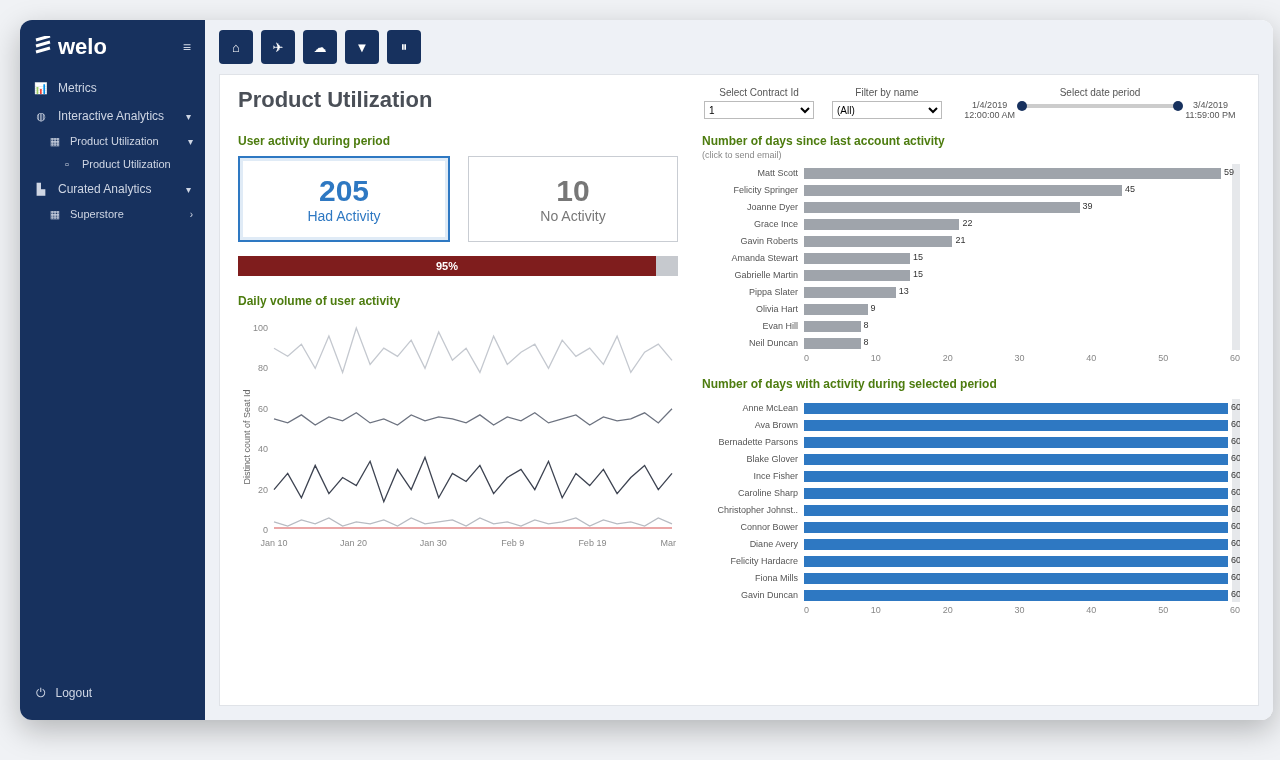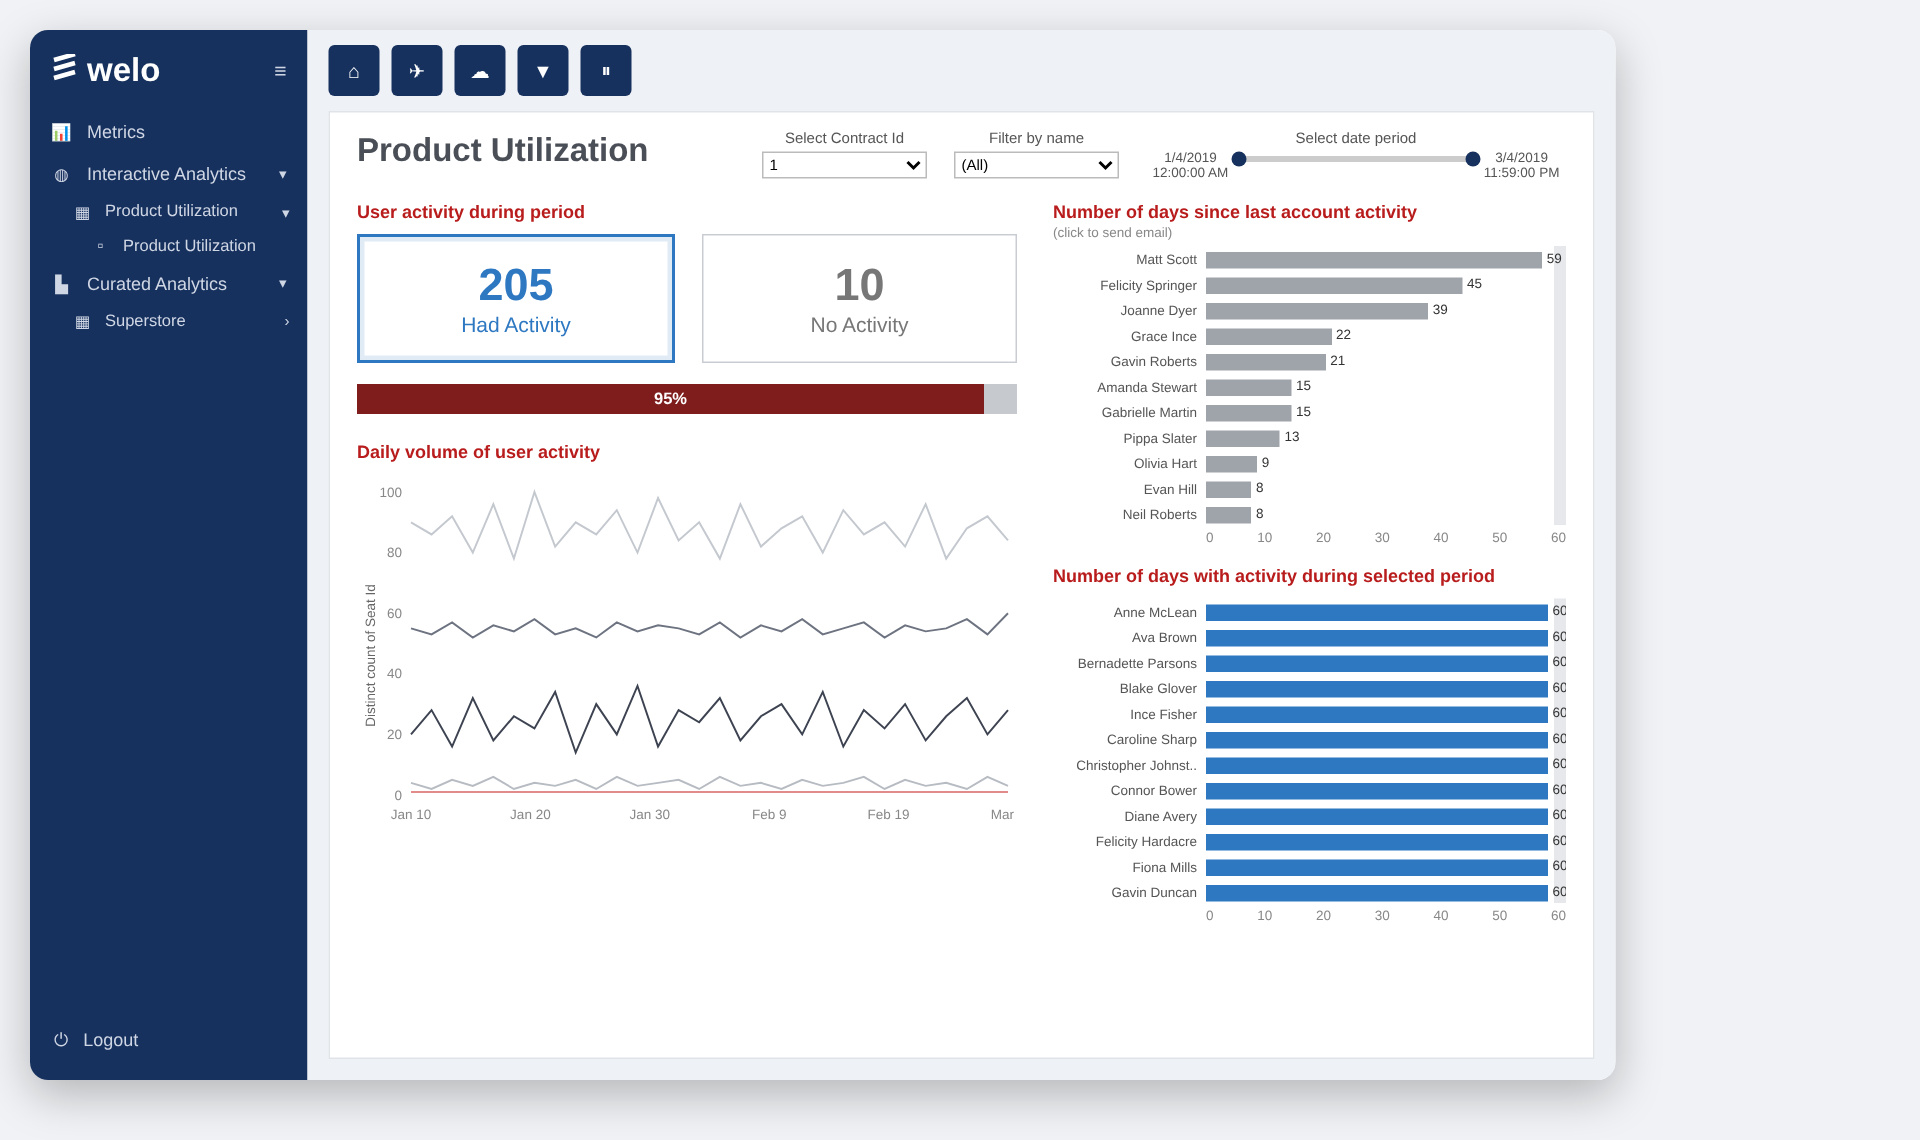--- a/index.html
+++ b/index.html
@@ -1,17 +1,17 @@
 <!DOCTYPE html>
 <html><head>
 <meta charset="utf-8">
 <style>
 * { box-sizing: border-box; margin: 0; padding: 0; font-family: Arial, Helvetica, sans-serif; }
 body { background: #f0f2f5; width: 1280px; height: 760px; overflow: hidden; }
-.app { display: flex; width: 1057px; height: 700px; margin: 20px; background: #fff; border-radius: 12px; box-shadow: 0 10px 30px rgba(0,0,0,0.25); overflow: hidden; }
+.app { display: flex; width: 1253px; height: 700px; margin: 20px; background: #fff; border-radius: 12px; box-shadow: 0 10px 30px rgba(0,0,0,0.25); overflow: hidden; }
 .sidebar { width: 185px; background: #17315e; color: #cfd6e4; display: flex; flex-direction: column; padding: 14px 0 10px 0; }
 .brand { display:flex; align-items:center; justify-content:space-between; padding:0 14px 14px 14px; }
 .brand-logo { display:flex; align-items:center; gap:6px; color:#fff; font-weight:700; font-size:22px; }
 .menu-icon { color:#cfd6e4; font-size:14px; }
 .nav { flex:1; }
 .nav-item { display:flex; align-items:center; gap:10px; padding:7px 14px; font-size:12px; cursor:pointer; }
 .nav-sub { padding-left: 28px; font-size: 11px; display:flex; align-items:center; justify-content:space-between; padding-right:12px; padding-top:5px; padding-bottom:5px;}
 .nav-sub2 { padding-left: 40px; }
 .chev { font-size:10px; }
 .nav-ic { width:14px; text-align:center; font-size:11px; }
@@ -27,21 +27,21 @@
 .filter label { margin-bottom:3px; text-align:center; }
 .filter select { font-size:10px; border:1px solid #bbb; background:#fff; height:18px; min-width:110px; }
 .date-range { display:flex; flex-direction:column; align-items:center; font-size:10px; color:#555;text-align:center; }
 .range-track { height:4px; background:#ccc; width:240px; position:relative; margin-top:4px; }
 .range-track::before, .range-track::after { content:''; position:absolute; width:10px; height:10px; background:#17315e; border-radius:50%; top:-3px; }
 .range-track::before { left:-2px; }
 .range-track::after { right:-2px; }
 .range-labels { display:flex; justify-content:space-between; width:280px; font-size:9px; margin-top:2px; }
 .content-grid { display:grid; grid-template-columns: 440px 1fr; gap:24px; flex:1; overflow:hidden; }
 .col { display:flex; flex-direction:column; }
-.section-title { font-size:12px; font-weight:600; color:#b91c1c; margin:8px 0; }
+.section-title { font-size:12px; font-weight:600; color:#4d7c0f; margin:8px 0; }
 .subhint { font-size:9px; color:#888; margin-top:-6px; margin-bottom:4px; }
 .cards { display:flex; gap:18px; }
 .card { flex:1; border:1px solid #c9cdd3; height:86px; display:flex; flex-direction:column; align-items:center; justify-content:center; }
 .card.active { border:2px solid #2e78c2; box-shadow:0 0 0 3px rgba(46,120,194,.15) inset; }
 .card-num { font-size:30px; font-weight:600; }
 .card-lbl { font-size:14px; }
 .active .card-num, .active .card-lbl { color:#2e78c2; }
 .card:not(.active) .card-num, .card:not(.active) .card-lbl { color:#777; }
 .progress { height:20px; background:#c6c9ce; margin-top:14px; position:relative; }
 .progress-fill { height:100%; background:#7f1d1d; display:flex; align-items:center; justify-content:center; color:#fff; font-size:11px; font-weight:600; }
@@ -273,21 +273,21 @@
                   </div>
                 </div>
                 <div class="hbar-row">
                   <div class="hbar-label">Evan Hill</div>
                   <div class="hbar-track">
                     <div class="hbar-fill" style="width:13.333333333333334%"></div>
                     <div class="hbar-val" style="left:calc(13.333333333333334% + 3px)">8</div>
                   </div>
                 </div>
                 <div class="hbar-row">
-                  <div class="hbar-label">Neil Roberts</div>
+                  <div class="hbar-label">Neil Duncan</div>
                   <div class="hbar-track">
                     <div class="hbar-fill" style="width:13.333333333333334%"></div>
                     <div class="hbar-val" style="left:calc(13.333333333333334% + 3px)">8</div>
                   </div>
                 </div>
               </div>
             <div class="scroll-handle"></div>
           </div>
           <div class="xaxis" id="xaxis-since">
               <span>0</span>

